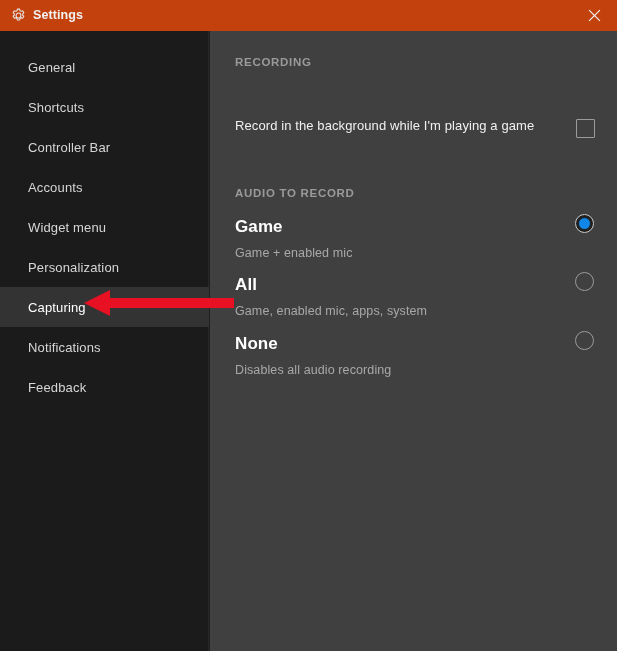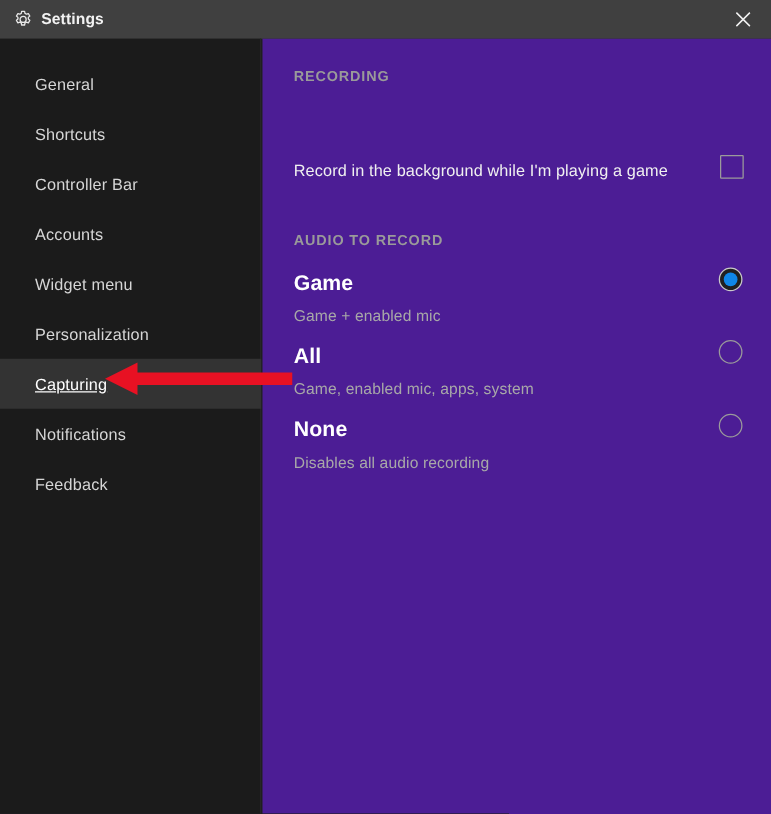--- a/index.html
+++ b/index.html
@@ -23,21 +23,21 @@
     overflow: hidden;
   }
 
   
   .titlebar {
     position: absolute;
     left: 0;
     top: 0;
     width: 617px;
     height: 31px;
-    background: #404040;
+    background: #c2410c;
     display: flex;
     align-items: center;
   }
   .titlebar-left {
     display: flex;
     align-items: center;
     gap: 7px;
     padding-left: 11px;
   }
   .gear-icon {
@@ -99,51 +99,50 @@
     font-size: 13px;
     color: #d6d6d6;
     letter-spacing: 0.15px;
     line-height: 1;
   }
   .nav-item.selected {
     background: #333333;
   }
   .nav-item.selected .nav-label {
     color: #ffffff;
-    text-decoration: underline;
   }
 
   
   .content {
     position: absolute;
     left: 210px;
     top: 31px;
     width: 407px;
     height: 620px;
-    background: #4c1d95;
+    background: #404040;
   }
 
   .section-header {
     position: absolute;
     font-size: 11.5px;
     font-weight: bold;
     color: #9a9a9a;
     letter-spacing: 0.7px;
     line-height: 1;
   }
   #recording-header { left: 25px; top: 26px; }
   #audio-header     { left: 25px; top: 157px; }
 
   .toggle-row {
     position: absolute;
     left: 25px;
     width: 360px;
     height: 24px;
     display: flex;
-    align-items: flex-end;
+    align-items: flex-start;
     justify-content: space-between;
     cursor: default;
   }
   #row-record-background { top: 88px; }
   #row-mic-notifications { top: 124px; }
 
   .toggle-label {
     font-size: 13px;
     color: #f0f0f0;
     letter-spacing: 0.1px;

